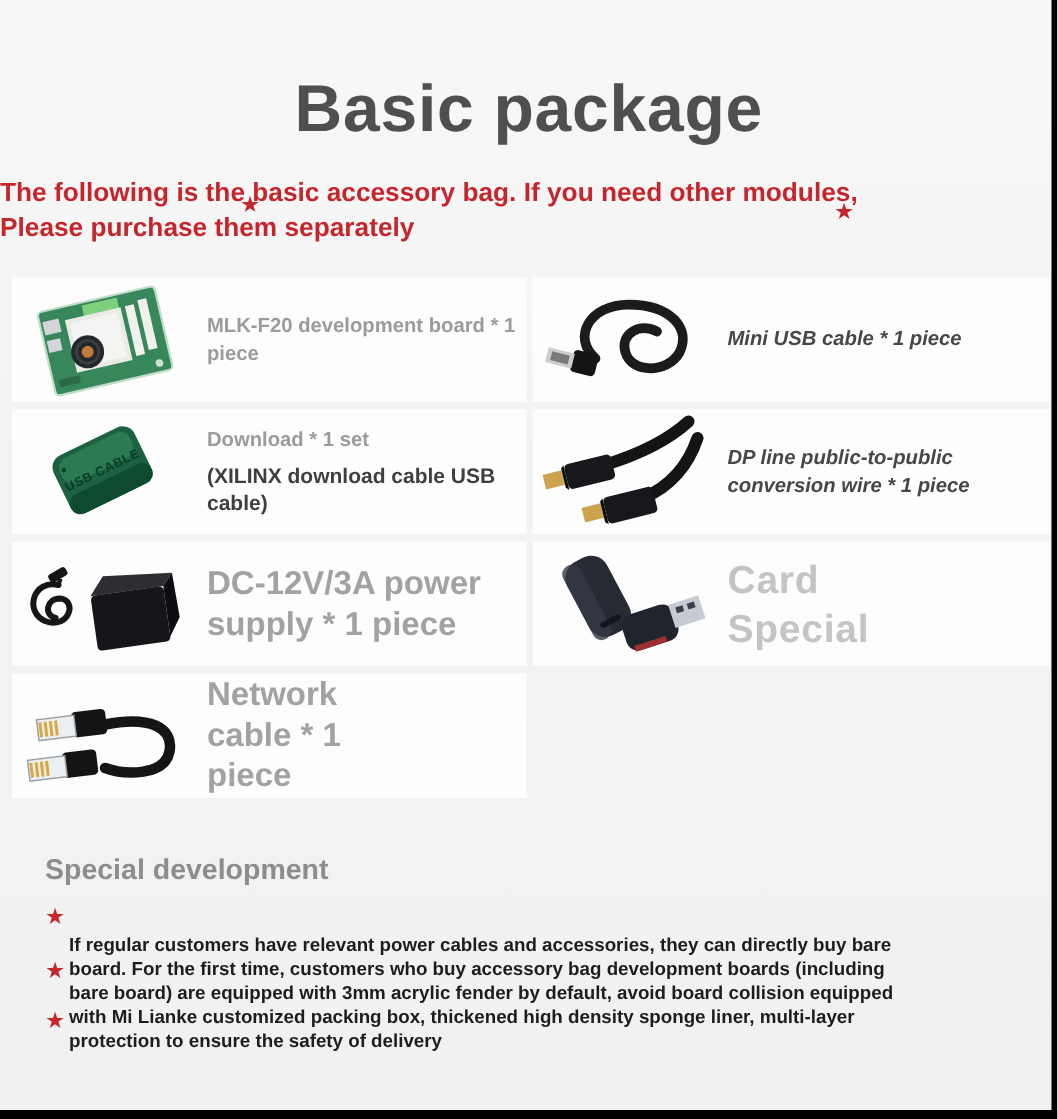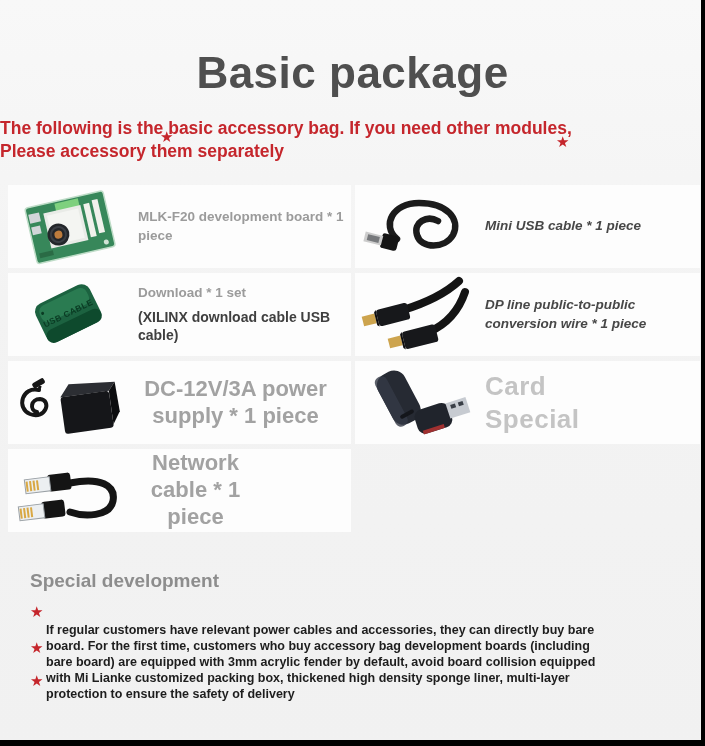--- a/index.html
+++ b/index.html
@@ -25,21 +25,21 @@
     position:absolute;top:185px;left:8px;width:692px;
     display:grid;grid-template-columns:343px 345px;grid-auto-rows:83px;
     column-gap:4px;row-gap:5px;
   }
   .card{background:#fdfdfd;display:flex;align-items:center;overflow:hidden;}
   .thumb{width:122px;flex:0 0 122px;display:flex;align-items:center;justify-content:center;}
   .ctext{flex:1;padding-left:8px;}
   .label-sm{font-size:13.5px;font-weight:700;color:#9b9b9b;line-height:1.4;}
   .label-sm.dark{color:#474747;font-style:italic;}
   .label2{font-size:14px;font-weight:700;color:#3f3f3f;margin-top:5px;line-height:1.3;}
-  .label-lg{font-size:22px;font-weight:700;color:#a2a2a2;line-height:1.22;text-align:center;}
+  .label-lg{font-size:22px;font-weight:700;color:#a2a2a2;line-height:1.22;}
   .label-xl{font-size:26px;font-weight:700;color:#c4c4c4;line-height:1.25;letter-spacing:.5px;}
   .w195{max-width:195px;}
   .w270{max-width:272px;}
   .w132{max-width:132px;}
   .w115{max-width:115px;}
   
   .special-heading{position:absolute;left:30px;top:570px;font-size:19px;font-weight:700;color:#8d8d8d;}
   .special-body{
     position:absolute;left:46px;top:622px;width:558px;
     font-size:12.5px;font-weight:700;color:#1d1d1d;line-height:1.28;
@@ -54,21 +54,21 @@
 </style>
 </head>
 <body>
 
 <div class="page">
 
   <h1 class="title">Basic package</h1>
 
   <div class="subtitle">
     <div>The following is the basic accessory bag. If you need other modules,</div>
-    <div>Please accessory them separately</div>
+    <div>Please purchase them separately</div>
   </div>
   <span class="star star-sub-left">★</span>
   <span class="star star-sub-right">★</span>
 
   <div class="grid">
 
     <div class="card">
       <div class="thumb">
         <svg width="112" height="82" viewBox="0 0 112 82" aria-hidden="true">
           <g transform="rotate(-13 56 41)">

